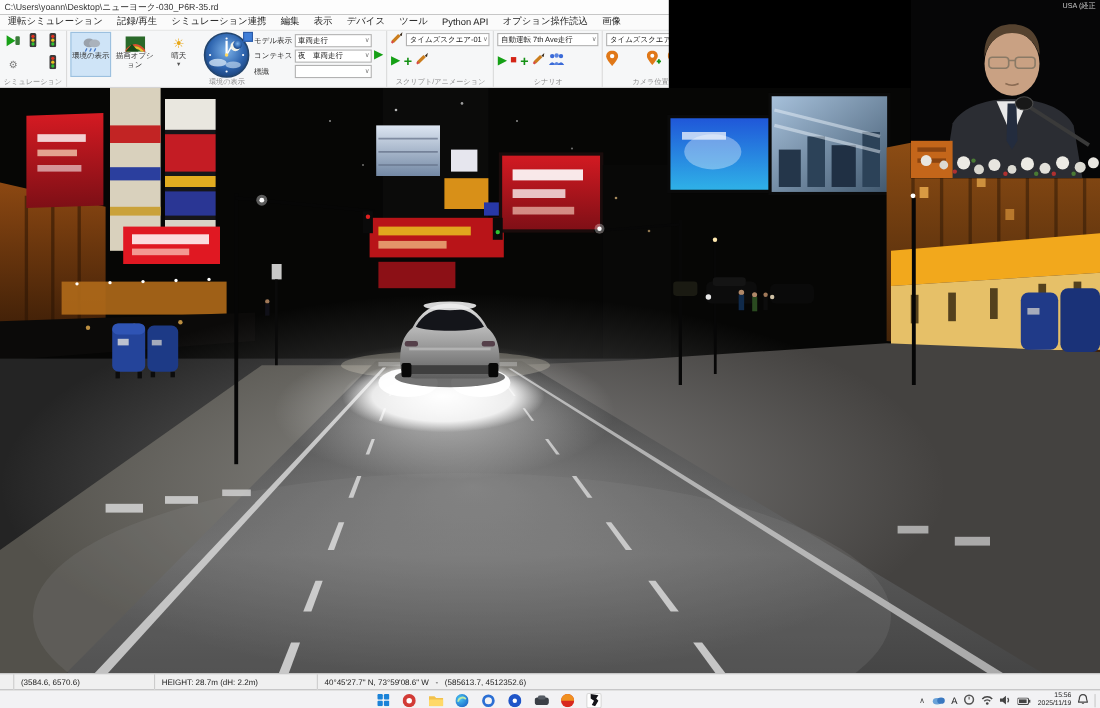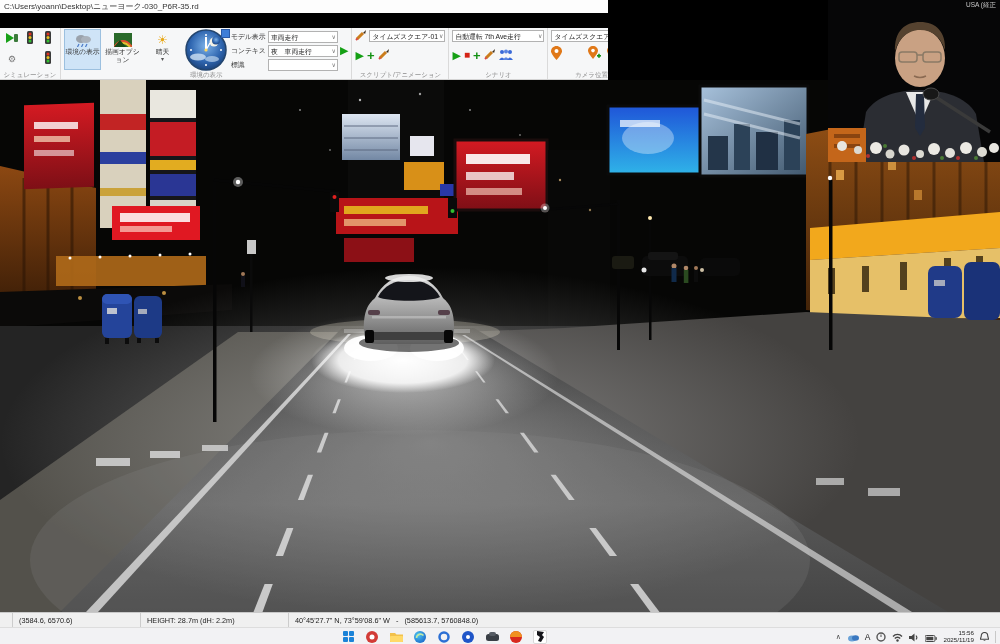--- a/index.html
+++ b/index.html
@@ -71,20 +71,32 @@
 </style>
 </head>
 <body>
 
 <div class="screen">
 
   <div class="titlebar">
     <span>C:\Users\yoann\Desktop\ニューヨーク-030_P6R-35.rd</span>
   </div>
 
+  <div class="menubar">
+    <span class="menu-item">運転シミュレーション</span>
+    <span class="menu-item">記録/再生</span>
+    <span class="menu-item">シミュレーション連携</span>
+    <span class="menu-item">編集</span>
+    <span class="menu-item">表示</span>
+    <span class="menu-item">デバイス</span>
+    <span class="menu-item">ツール</span>
+    <span class="menu-item">Python API</span>
+    <span class="menu-item">オプション操作読込</span>
+    <span class="menu-item">画像</span>
+  </div>
 
   <div class="ribbon">
 
     <div class="rgroup">
       <div class="sim-grid">
         <span class="tb-ic">
           <svg width="14" height="12">
               <polygon points="1,1 9,6 1,11" fill="#17a017"></polygon>
               <rect x="9" y="2" width="4" height="8" rx="1" fill="#3a7a3a"></rect>
             </svg></span>
@@ -626,21 +638,21 @@
 
   <div class="usa-caption">USA (経正</div>
 
   <div class="statusbar">
     <div class="sb-cell" style="width:12px;"></div>
     <div class="sb-cell" style="width:128px;">(3584.6, 6570.6)</div>
     <div class="sb-cell" style="width:148px;">HEIGHT: 28.7m (dH: 2.2m)</div>
     <div class="sb-cell sb-geo">
       <span>40°45'27.7" N, 73°59'08.6" W</span>
       <span>-</span>
-      <span>(585613.7, 5760848.0)</span>
+      <span>(585613.7, 4512352.6)</span>
     </div>
   </div>
 
   <div class="taskbar">
     <div class="tb-center">
       <span class="tb-icon">
         <svg width="11" height="11">
             <rect x="0" y="0" width="5" height="5" rx="1" fill="#1b83d8"></rect>
             <rect x="6" y="0" width="5" height="5" rx="1" fill="#1b83d8"></rect>
             <rect x="0" y="6" width="5" height="5" rx="1" fill="#1b83d8"></rect>

